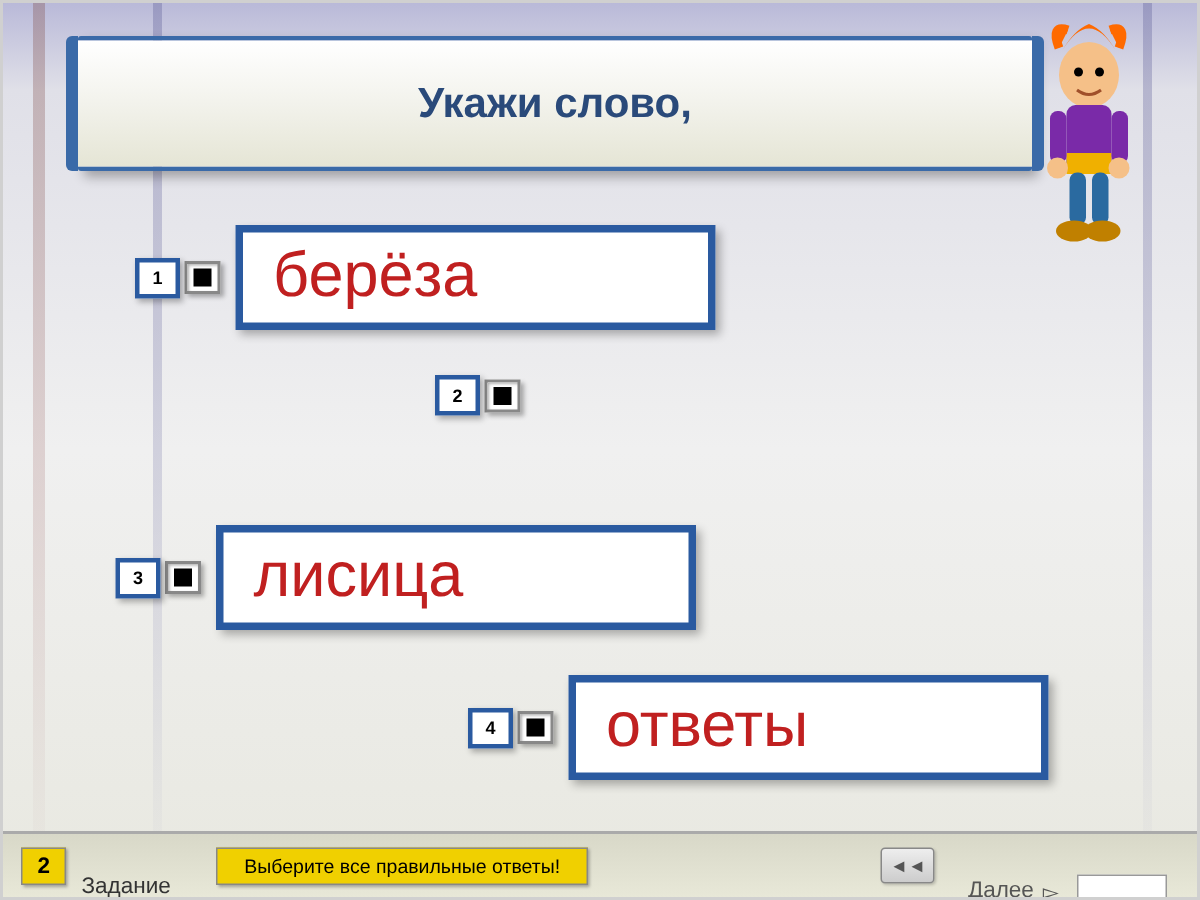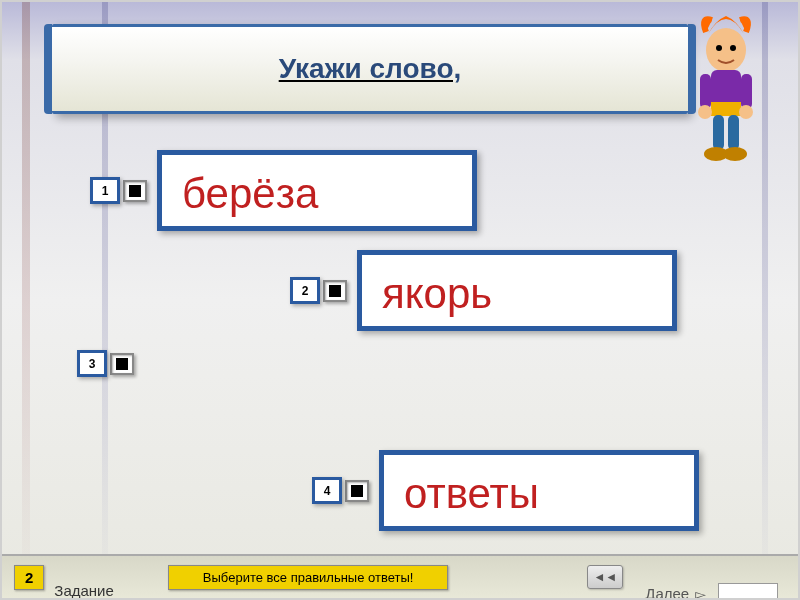--- a/index.html
+++ b/index.html
@@ -19,21 +19,21 @@
   .title-bar {
     position: absolute;
     top: 22px; left: 50px; right: 110px;
     height: 90px;
     background: linear-gradient(180deg, #ffffff 0%, #f5f5f0 40%, #e5e5d5 100%);
     border-top: 3px solid #3a6aa8;
     border-bottom: 3px solid #3a6aa8;
     border-radius: 2px;
     box-shadow: 4px 4px 8px rgba(0,0,0,0.3);
     display: flex; 
-    align-items: center; justify-content: center; text-decoration: underline;
+    align-items: center; justify-content: center;
   }
   .title-bar::before {
     content: ""; position: absolute; left: -8px; top: -3px; bottom: -3px; width: 8px;
     background: #3a6aa8; border-radius: 4px 0 0 4px;
   }
   .title-bar::after {
     content: ""; position: absolute; right: -8px; top: -3px; bottom: -3px; width: 8px;
     background: #3a6aa8; border-radius: 0 4px 4px 0;
   }
   .title-text {
@@ -64,21 +64,21 @@
     border: 2px solid #888;
     background: #fff;
     box-shadow: inset 1px 1px 2px rgba(0,0,0,0.3), 2px 2px 3px rgba(0,0,0,0.3);
     margin-right: 10px;
     display: flex; align-items: center; justify-content: center;
   }
   .check-inner { width: 12px; height: 12px; background: #000; }
   .word-box {
     border: 5px solid #2a5aa0;
     background: #fff;
-    padding: 15px 20px 8px 20px;
+    padding: 4px 20px 8px 20px;
     min-width: 320px;
     font-size: 42px;
     color: #c02020;
     box-shadow: 3px 3px 6px rgba(0,0,0,0.3);
   }
   .opt1 { top: 148px; left: 88px; }
   .opt2 { top: 248px; left: 288px; }
   .opt3 { top: 348px; left: 75px; }
   .opt4 { top: 448px; left: 310px; }
 
@@ -91,23 +91,23 @@
     gap: 10px;
   }
   .task-num-box {
     background: #f0d000; border: 1px solid #888;
     padding: 3px 10px; font-weight: bold; font-size: 15px;
     box-shadow: 1px 1px 2px rgba(0,0,0,0.3);
   }
   .task-label { font-size: 15px; color: #333; margin-top: 26px; }
   .instr-box {
     background: #f0d000; border: 1px solid #888;
-    padding: 4px 34px; font-size: 13px;
+    padding: 4px 18px; font-size: 13px;
     box-shadow: 1px 1px 2px rgba(0,0,0,0.3);
-    margin-left: 44px;
+    margin-left: 20px;
   }
   .spacer { flex: 1; }
   .next-btn {
     display: flex; align-items: center; gap: 6px;
     color: #555; font-size: 15px; cursor: pointer;
     padding: 4px 8px;
     margin-top: 33px;
   }
   .next-arrow { font-size: 14px; color: #555; }
   .next-empty { width: 60px; height: 22px; background: #fff; border: 1px solid #999; margin-left: 6px; }
@@ -157,28 +157,28 @@
       <div class="check-inner"></div>
     </div>
   <div class="word-box">берёза</div>
 </div>
 
 <div class="option opt2">
   <div class="num-box">2</div>
   <div class="check-wrap">
       <div class="check-inner"></div>
     </div>
-  <div class="word-box">якорь</div>
 </div>
 
 <div class="option opt3">
   <div class="num-box">3</div>
   <div class="check-wrap">
       <div class="check-inner"></div>
     </div>
+  <div class="word-box">лисица</div>
 </div>
 
 <div class="option opt4">
   <div class="num-box">4</div>
   <div class="check-wrap">
       <div class="check-inner"></div>
     </div>
   <div class="word-box">ответы</div>
 </div>
 

